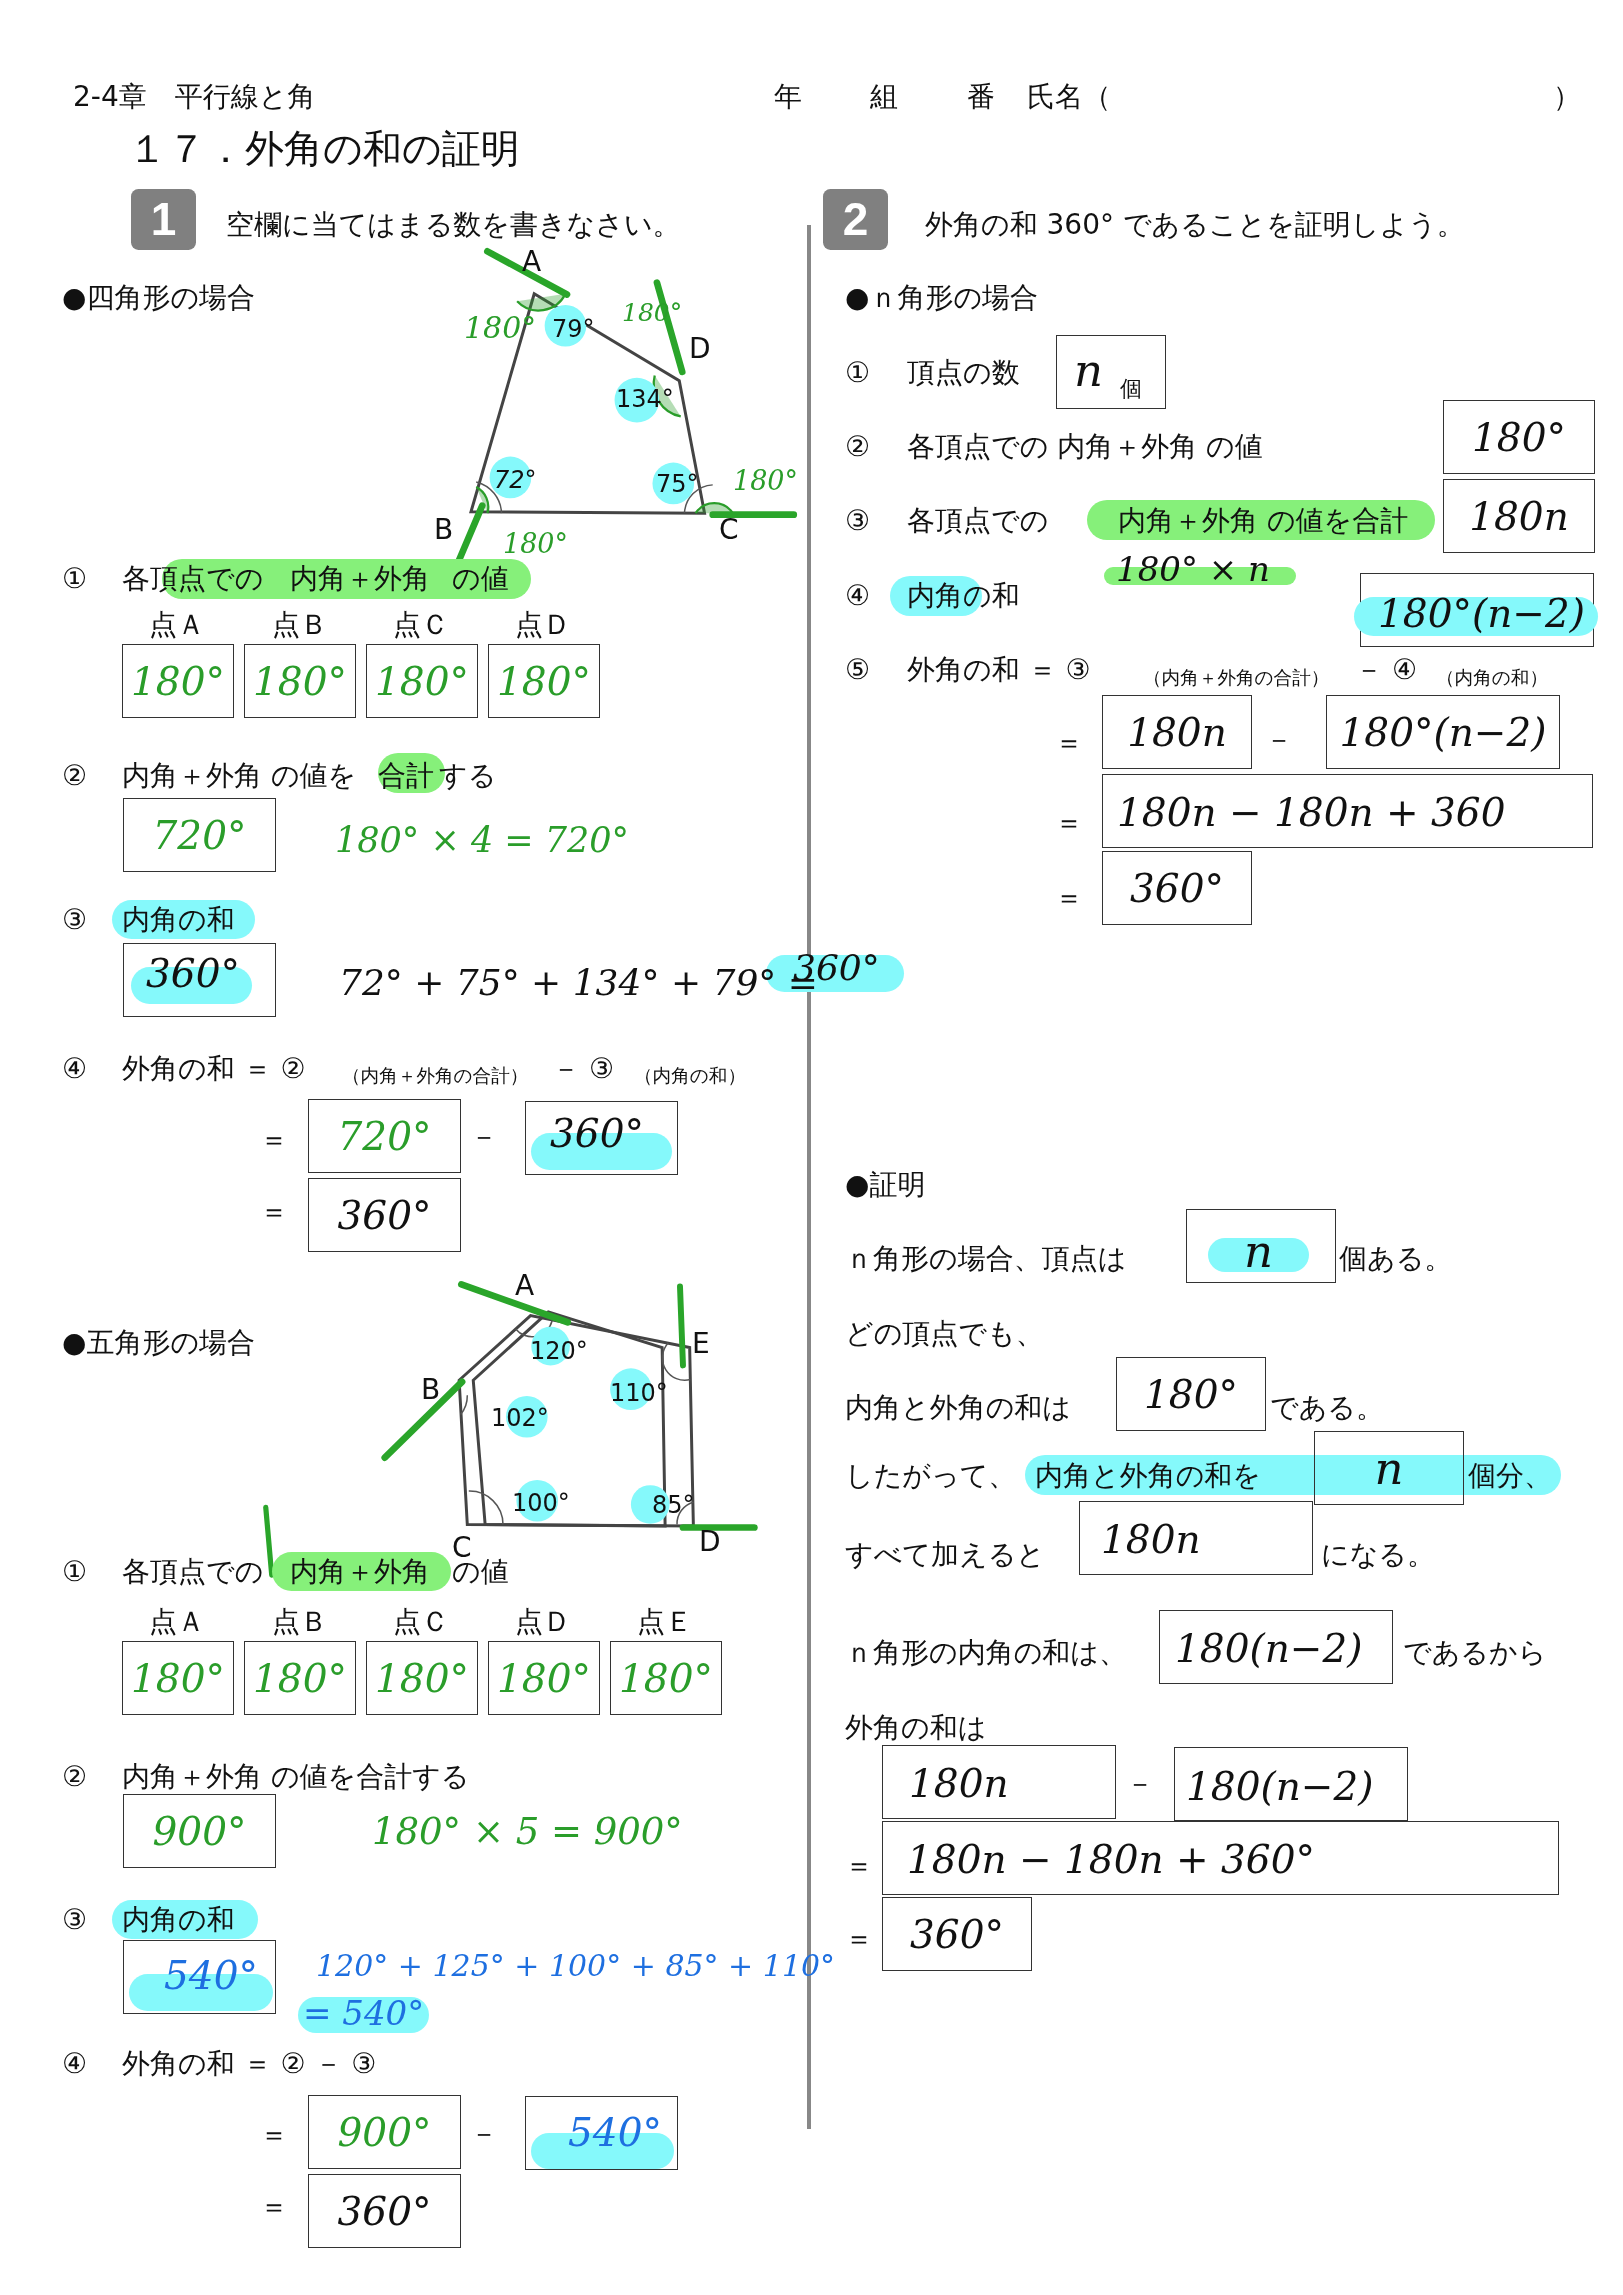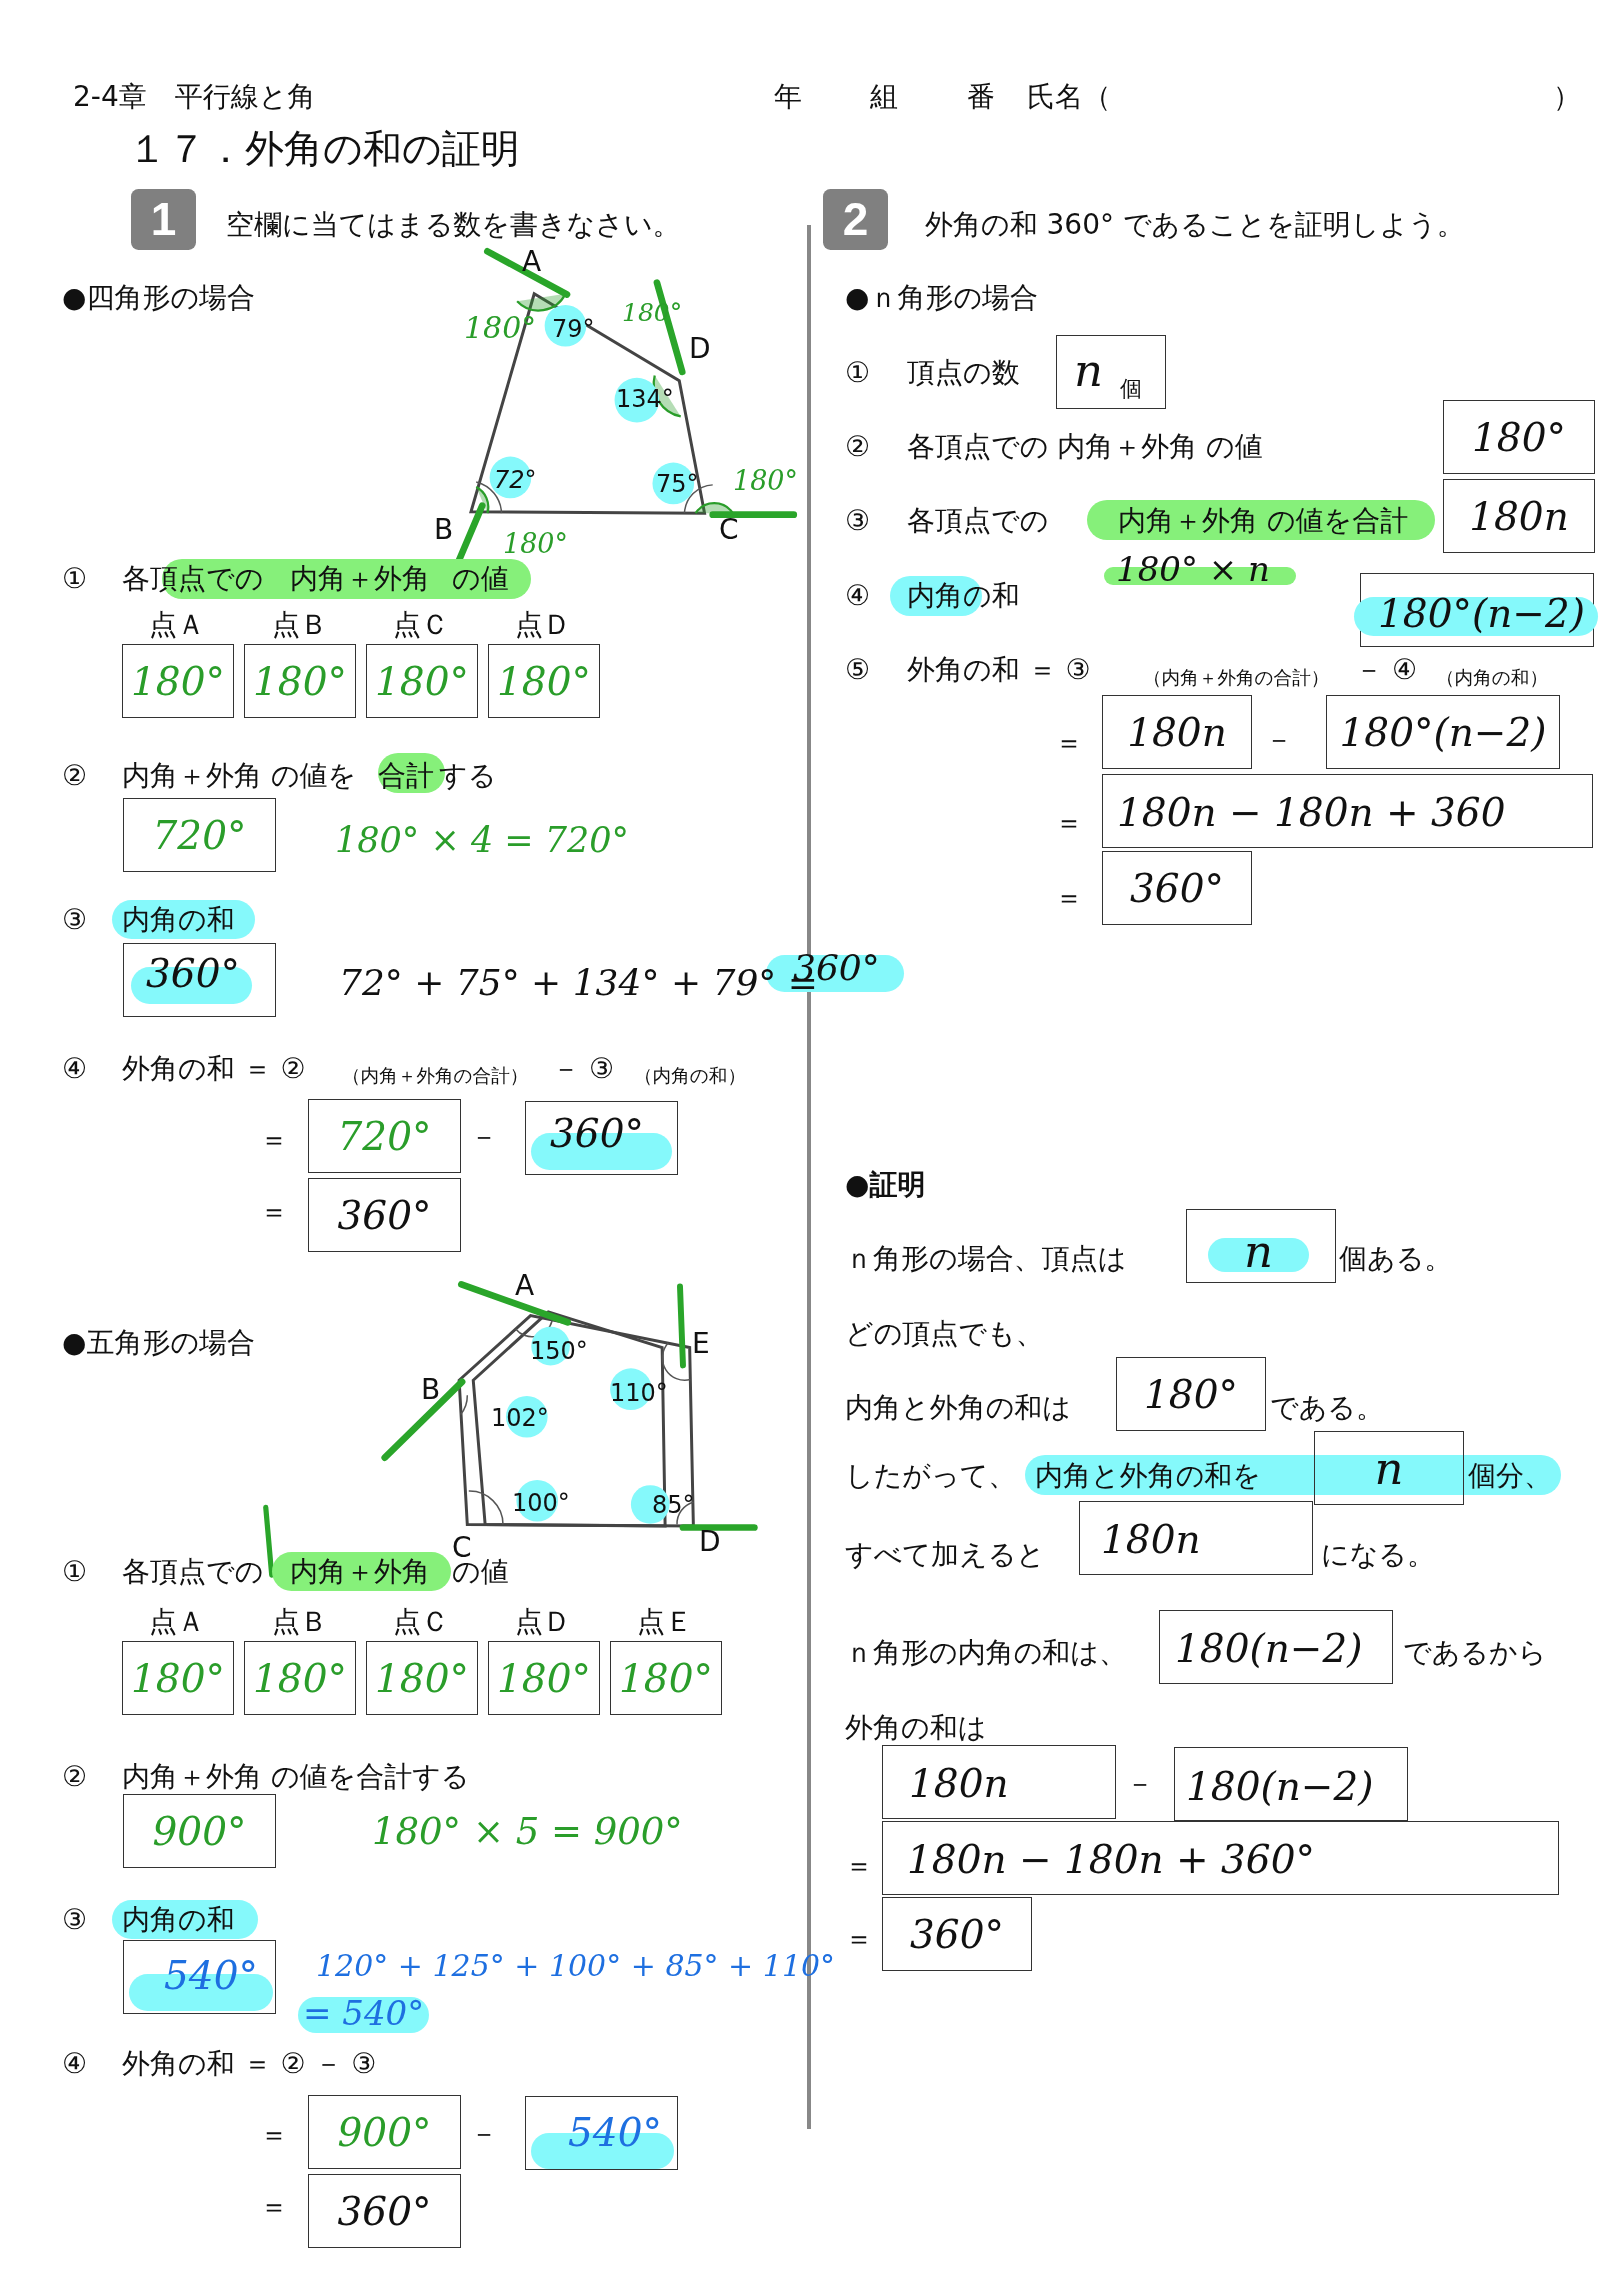--- a/index.html
+++ b/index.html
@@ -259,21 +259,21 @@
   <line x1="914" y1="1730" x2="918" y2="1836" stroke="#2aa52a" stroke-width="8" stroke-linecap="round"></line>
   <line x1="517" y1="1960" x2="621" y2="1858" stroke="#2aa52a" stroke-width="9" stroke-linecap="round"></line>
   <line x1="357" y1="2027" x2="365" y2="2118" stroke="#2aa52a" stroke-width="7" stroke-linecap="round"></line>
   <line x1="918" y1="2054" x2="1014" y2="2054" stroke="#2aa52a" stroke-width="9" stroke-linecap="round"></line>
   <circle cx="740" cy="1810" r="26" fill="#85f9fb"></circle>
   <circle cx="848" cy="1868" r="28" fill="#85f9fb"></circle>
   <circle cx="708" cy="1905" r="28" fill="#85f9fb"></circle>
   <circle cx="722" cy="2018" r="28" fill="#85f9fb"></circle>
   <circle cx="874" cy="2023" r="26" fill="#85f9fb"></circle>
 </svg>
-<div class="t angle-lbl" style="left:530px;top:1334px;">150°</div>
+<div class="t angle-lbl" style="left:530px;top:1334px;">120°</div>
 <div class="t angle-lbl" style="left:491px;top:1401px;">102°</div>
 <div class="t angle-lbl" style="left:512px;top:1486px;">100°</div>
 <div class="t angle-lbl" style="left:631px;top:1488px;margin-left:21px;">85°</div>
 <div class="t angle-lbl" style="left:610px;top:1376px;">110°</div>
 <div class="t" style="left:515px;top:1269px;">A</div>
 <div class="t" style="left:421px;top:1373px;">B</div>
 <div class="t" style="left:452px;top:1531px;">C</div>
 <div class="t" style="left:699px;top:1525px;">D</div>
 <div class="t" style="left:692px;top:1327px;">E</div>
 
@@ -391,21 +391,21 @@
     <span class="hw black" style="position:static;">180°(n−2)</span>
   </div>
 <div class="t" style="left:1055px;top:806px;">＝</div>
 <div class="box" style="left:1102px;top:774px;width:491px;height:74px;"></div>
 <div class="hw black" style="left:1117px;top:790px;">180n − 180n + 360</div>
 <div class="t" style="left:1055px;top:881px;">＝</div>
 <div class="box cell" style="left:1102px;top:851px;width:150px;height:74px;">
     <span class="hw black" style="position:static;">360°</span>
   </div>
 
-<div class="t" style="left:845px;top:1168px;font-weight:bold;">●証明</div>
+<div class="t" style="left:845px;top:1168px;">●証明</div>
 
 <div class="t" style="left:845px;top:1242px;">ｎ角形の場合、頂点は</div>
 <div class="box" style="left:1186px;top:1209px;width:150px;height:74px;"></div>
 <div class="hl-cyan" style="left:1208px;top:1238px;width:101px;height:34px;"></div>
 <div class="hw black" style="left:1244px;top:1229px;font-size:45px;">n</div>
 <div class="t" style="left:1339px;top:1242px;">個ある。</div>
 
 <div class="t" style="left:845px;top:1317px;">どの頂点でも、</div>
 
 <div class="t" style="left:845px;top:1391px;">内角と外角の和は</div>

